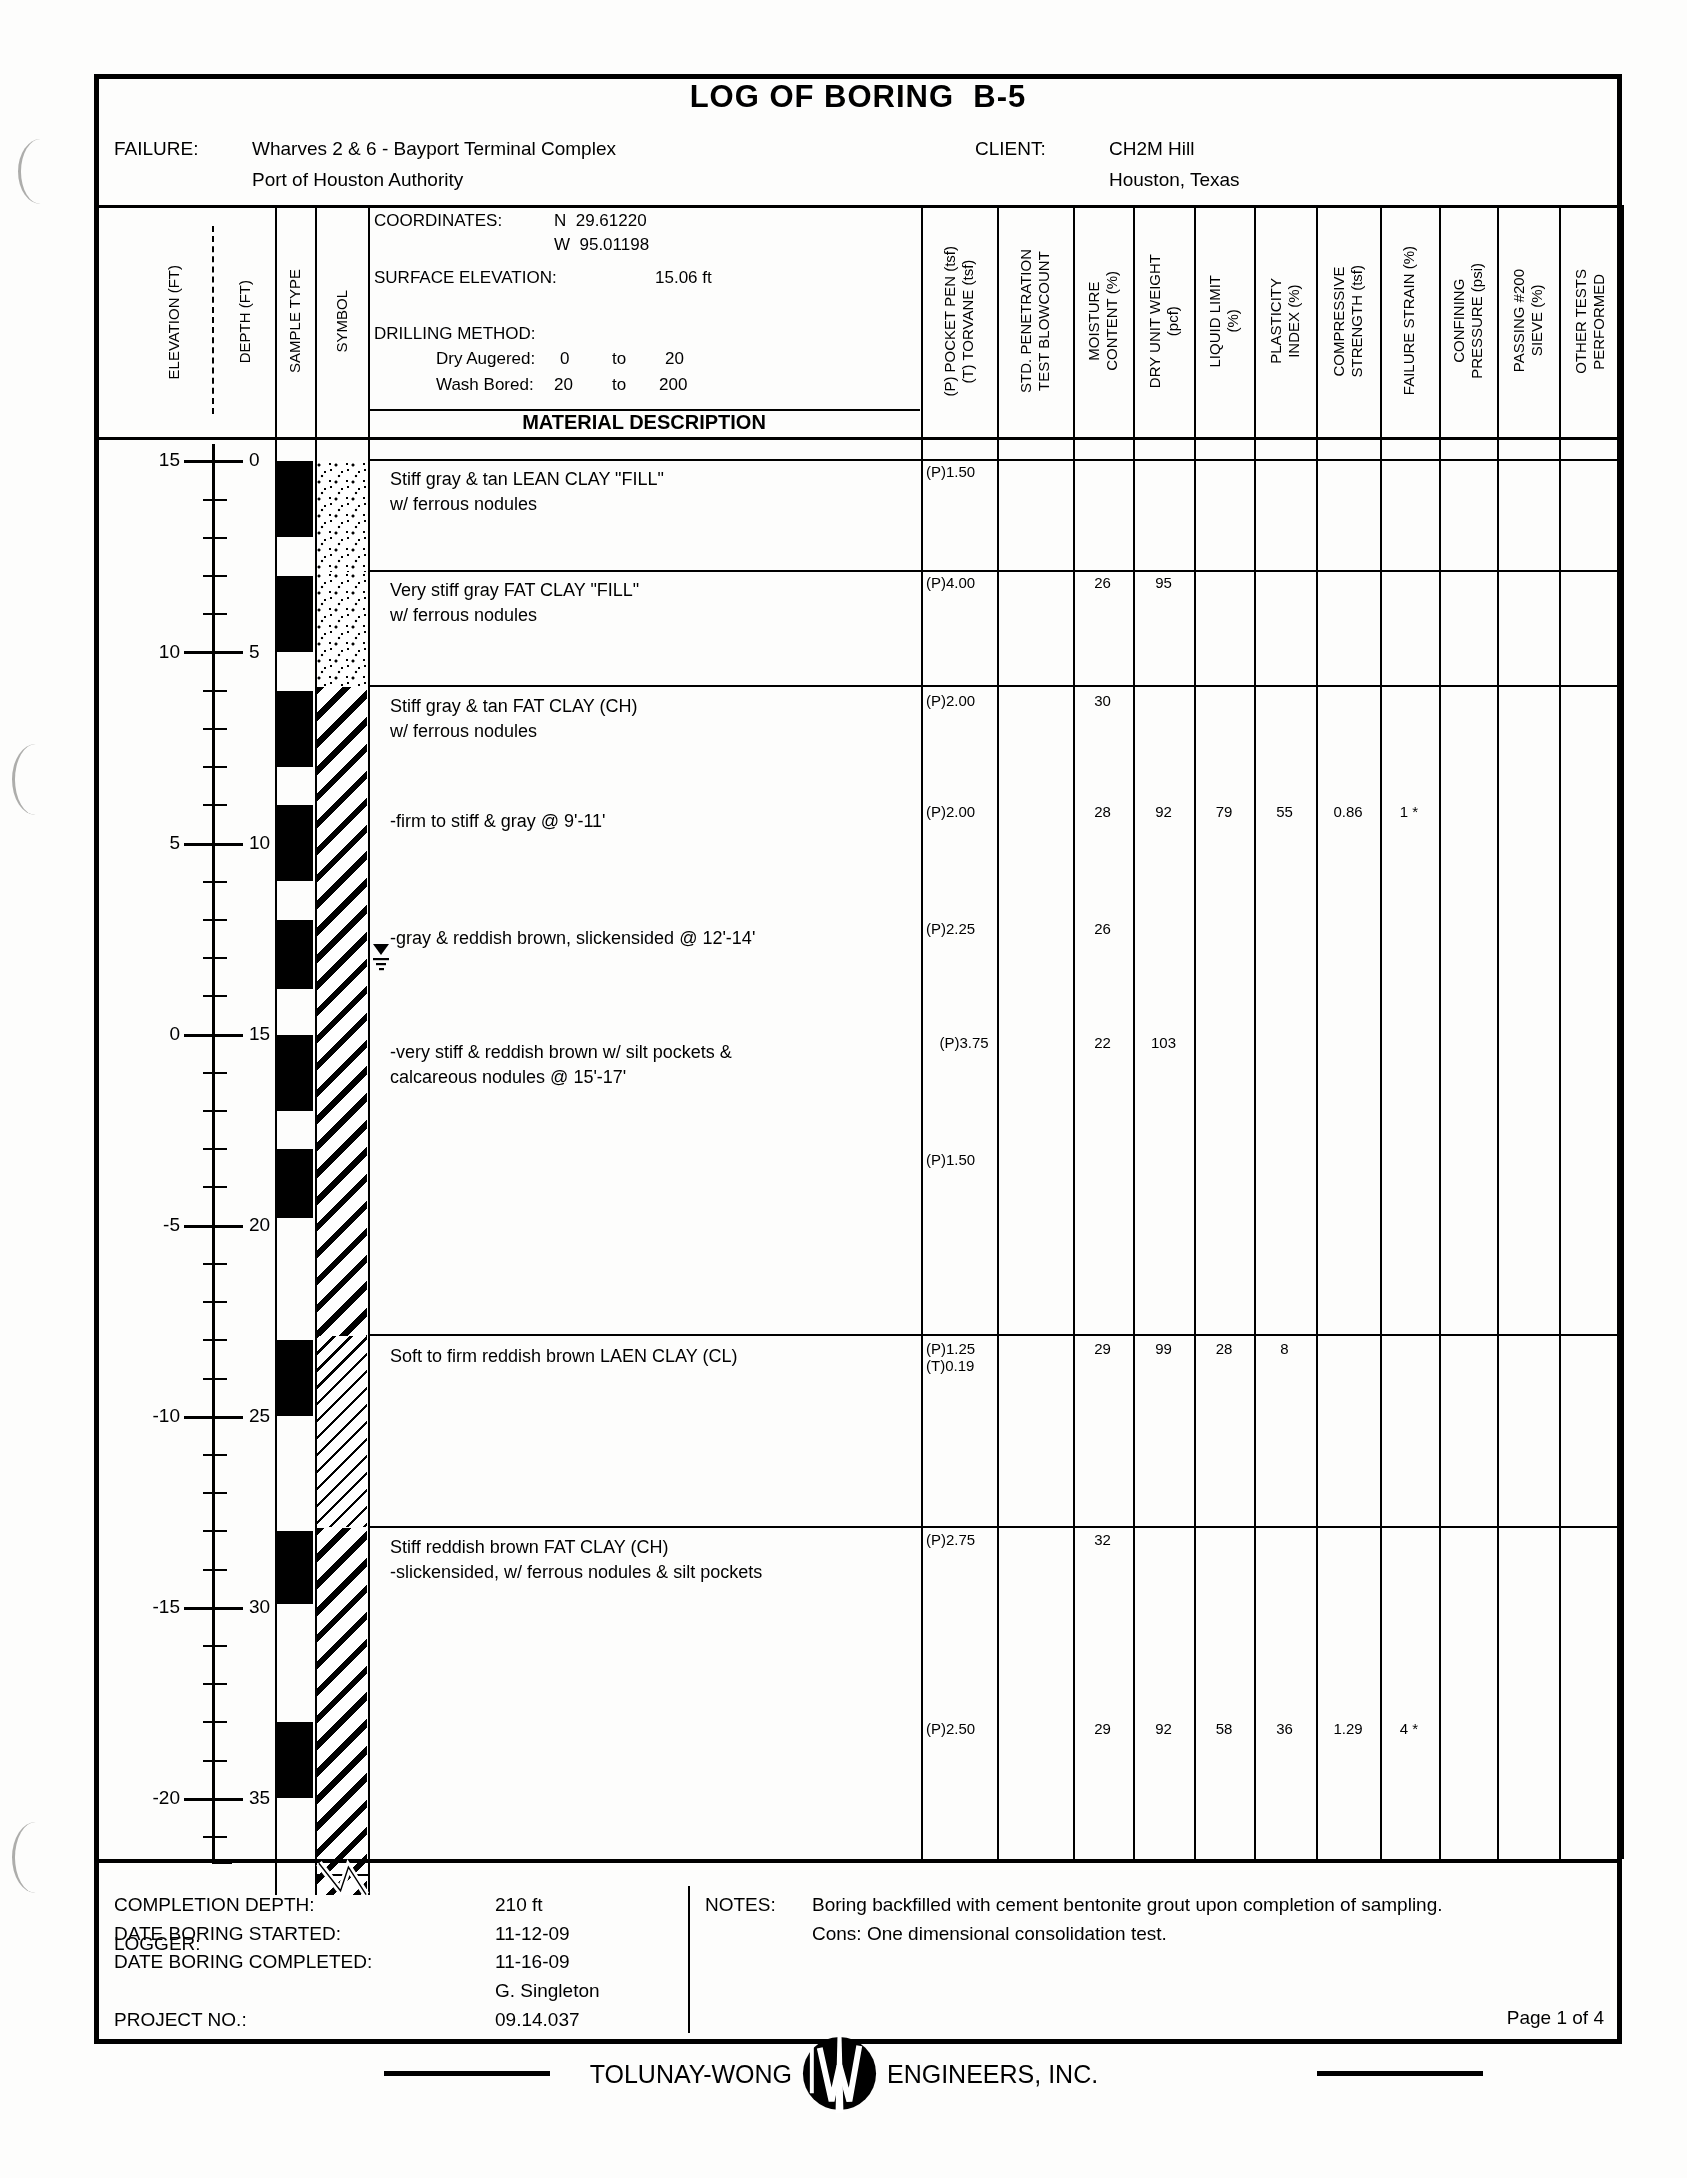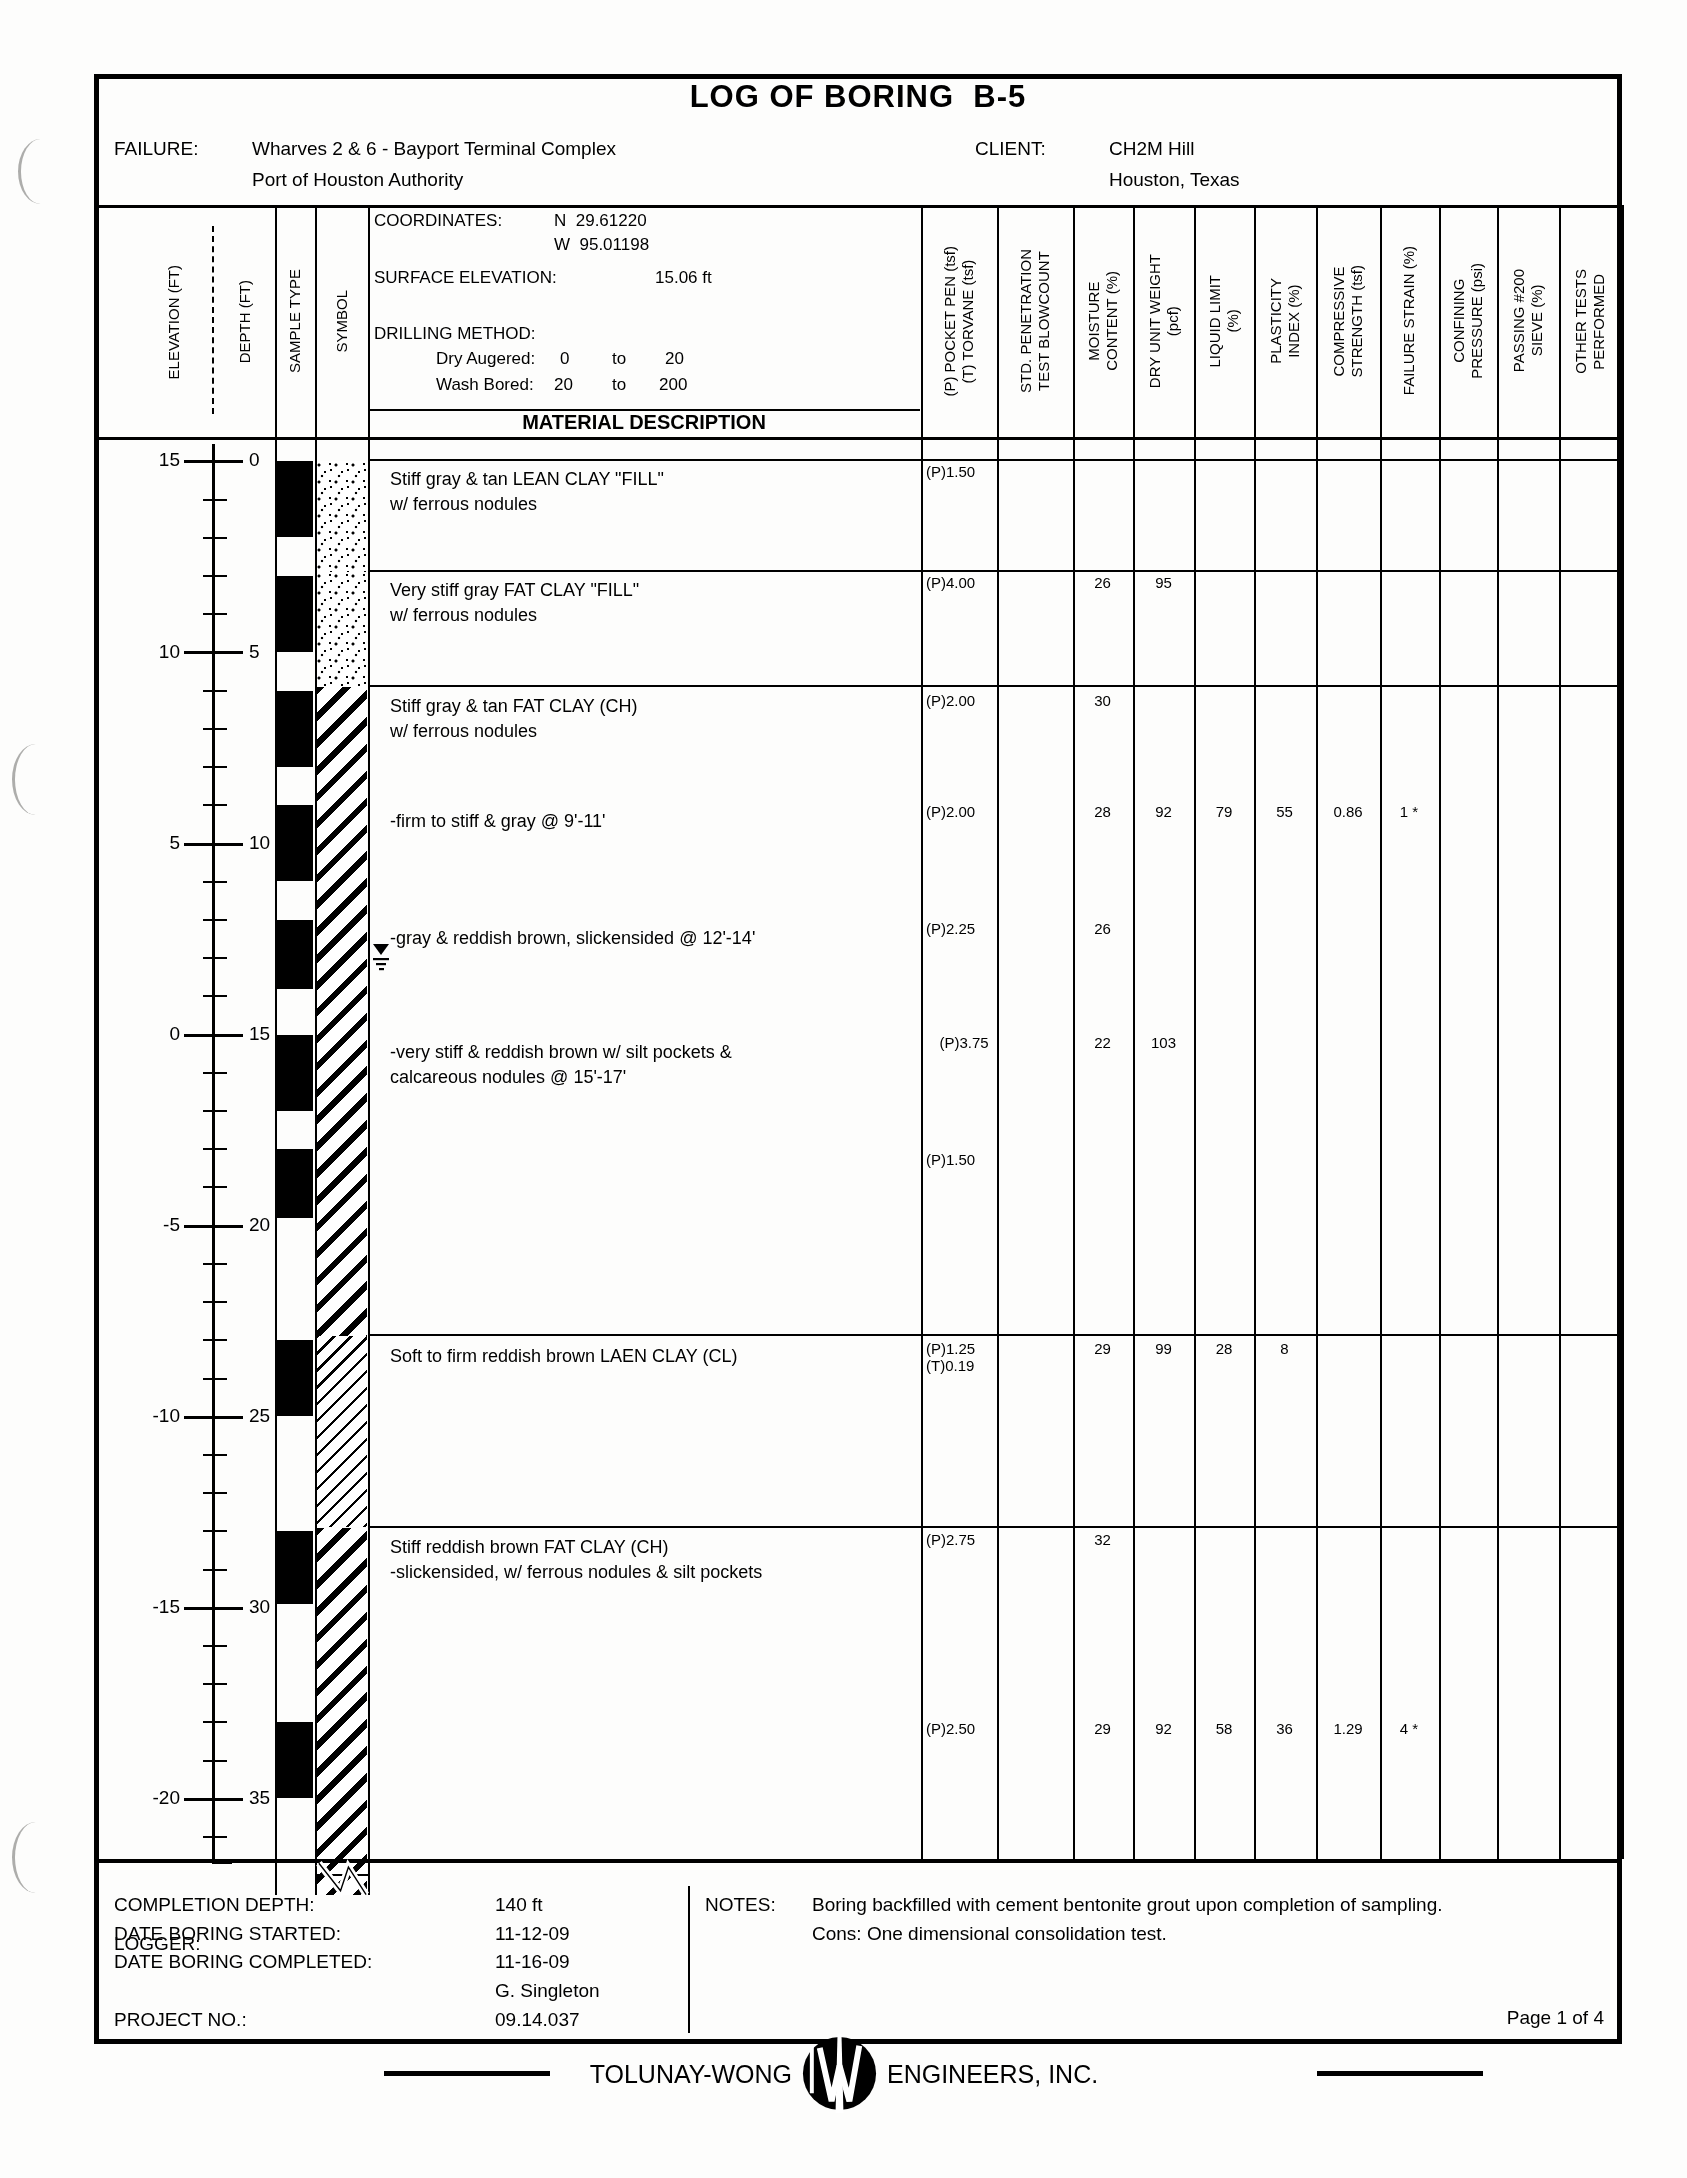--- a/index.html
+++ b/index.html
@@ -277,21 +277,21 @@
   </div>
 
   <div class="abs" style="left:313px;top:1857px;width:59px;height:42px;">
     <svg width="59" height="42" viewBox="0 0 60 42">
       <polyline points="6,6 28,34 36,10 54,38" fill="none" stroke="#fff" stroke-width="7"></polyline>
       <polyline points="6,6 28,34 36,10 54,38" fill="none" stroke="#000" stroke-width="1.4"></polyline>
     </svg>
   </div>
 
   <div class="txt h19" style="left:114px;top:1893px;">COMPLETION DEPTH:</div>
-  <div class="txt h19" style="left:495px;top:1893px;">140 ft</div>
+  <div class="txt h19" style="left:495px;top:1893px;">210 ft</div>
   <div class="txt h19" style="left:114px;top:1922px;">DATE BORING STARTED:</div>
   <div class="txt h19" style="left:495px;top:1922px;">11-12-09</div>
   <div class="txt h19" style="left:114px;top:1950px;">DATE BORING COMPLETED:</div>
   <div class="txt h19" style="left:495px;top:1950px;">11-16-09</div>
   <div class="txt h19" style="left:114px;top:1921px;margin-top:11px;">LOGGER:</div>
   <div class="txt h19" style="left:495px;top:1979px;">G. Singleton</div>
   <div class="txt h19" style="left:114px;top:2008px;">PROJECT NO.:</div>
   <div class="txt h19" style="left:495px;top:2008px;">09.14.037</div>
 
   <div class="vl" style="left:688px;top:1886px;width:2px;height:147px;"></div>

